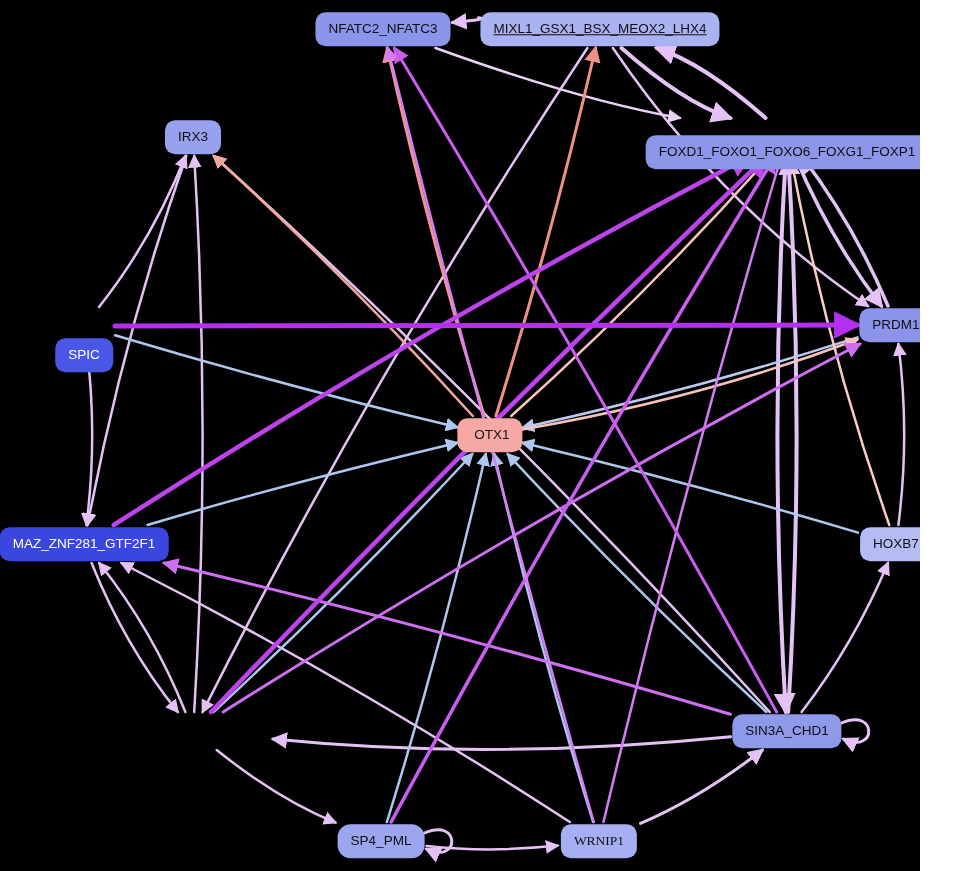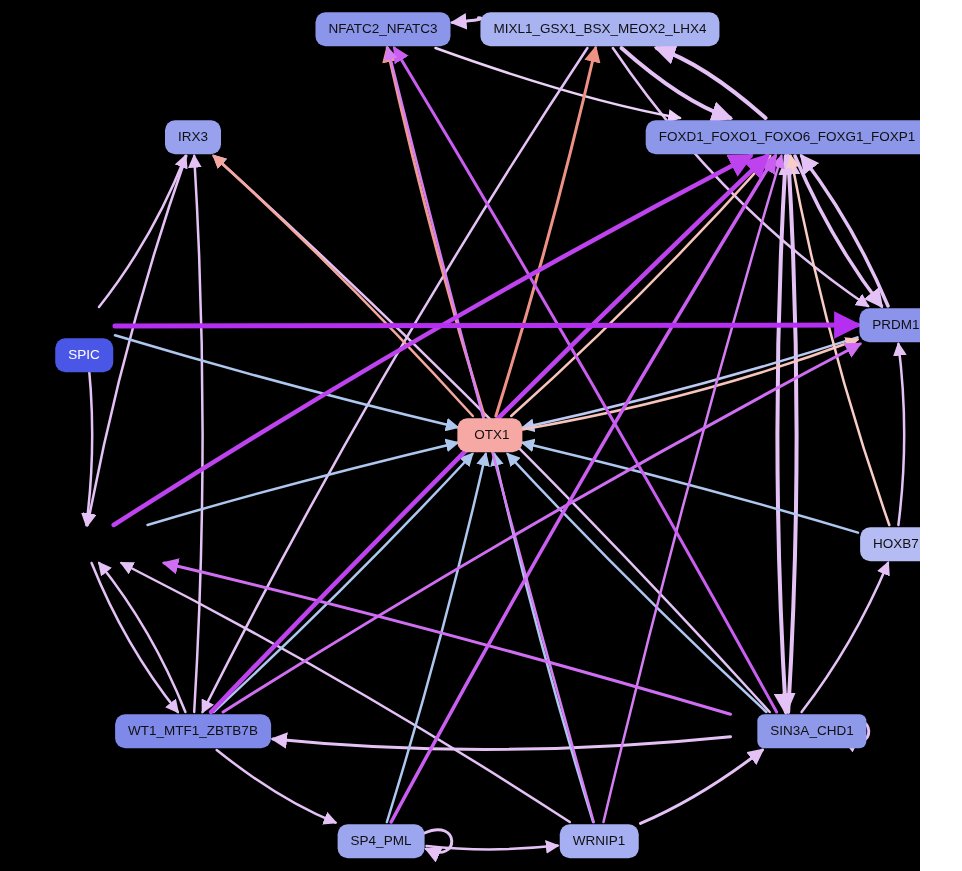--- a/index.html
+++ b/index.html
@@ -114,24 +114,24 @@
       <path fill="none" stroke="#cf6ef2" stroke-width="3" stroke-linecap="round" marker-end="url(#arrow-10)" d="M 730.5 714.3 Q 438.1 627.8 164.2 563.0"></path>
       <path fill="none" stroke="#cf6ef2" stroke-width="3" stroke-linecap="round" marker-end="url(#arrow-10)" d="M 223.1 712.0 Q 536.5 514.1 859.9 344.0"></path>
       <path fill="none" stroke="#c95ef0" stroke-width="3.5" stroke-linecap="round" marker-end="url(#arrow-11)" d="M 391.2 822.0 Q 573.6 483.0 775.3 156.0"></path>
       <path fill="none" stroke="#c95ef0" stroke-width="3" stroke-linecap="round" marker-end="url(#arrow-11)" d="M 776.6 712.0 Q 591.9 376.0 394.4 48.0"></path>
       <path fill="none" stroke="#d47df4" stroke-width="2.5" stroke-linecap="round" marker-end="url(#arrow-9)" d="M 593.7 822.0 Q 485.2 436.5 387.8 48.0"></path>
       <path fill="none" stroke="#be43ef" stroke-width="4.5" stroke-linecap="round" marker-end="url(#arrow-12)" d="M 113.7 525.0 Q 426.5 324.9 750.5 156.0"></path>
       <path fill="none" stroke="#be43ef" stroke-width="4.5" stroke-linecap="round" marker-end="url(#arrow-12)" d="M 211.1 712.0 Q 482.9 426.9 767.1 156.0"></path>
       <path fill="none" stroke="#b52ff0" stroke-width="5" stroke-linecap="round" marker-end="url(#arrow-13)" d="M 115.0 326.0 Q 490.0 325.5 857.5 325.0"></path>
     </svg>
 <div class="node" style="left: 383px; top: 29px; background: rgb(139, 149, 234); color: rgb(16, 16, 16);">NFATC2_NFATC3</div>
-    <div class="node" style="left: 600px; top: 29px; background: rgb(170, 179, 241); color: rgb(16, 16, 16);">MIXL1_GSX1_BSX_MEOX2_LHX4</div>
+    <div class="node" style="left: 600px; top: 29px; background: rgb(170, 179, 241); color: rgb(16, 16, 16); text-decoration: underline;">MIXL1_GSX1_BSX_MEOX2_LHX4</div>
     <div class="node" style="left: 193px; top: 137px; background: rgb(151, 161, 238); color: rgb(16, 16, 16);">IRX3</div>
-    <div class="node" style="left: 787px; top: 137px; background: rgb(141, 151, 234); color: rgb(16, 16, 16); text-align: center;">FOXD1_FOXO1_FOXO6_FOXG1_FOXP1</div>
+    <div class="node" style="left: 787px; top: 152px; background: rgb(141, 151, 234); color: rgb(16, 16, 16); text-align: center;">FOXD1_FOXO1_FOXO6_FOXG1_FOXP1</div>
     <div class="node" style="left: 84px; top: 326px; background: rgb(74, 87, 230); color: rgb(255, 255, 255); margin-top: 29px;">SPIC</div>
     <div class="node" style="left: 896px; top: 325px; background: rgb(139, 148, 234); color: rgb(16, 16, 16); text-align: center;">PRDM1</div>
     <div class="node" style="left: 490px; top: 435px; background: rgb(246, 169, 164); color: rgb(16, 16, 16); padding-left: 17px;">OTX1</div>
+    <div class="node" style="left: 84px; top: 544px; background: rgb(57, 71, 222); color: rgb(255, 255, 255);">MAZ_ZNF281_GTF2F1</div>
     <div class="node" style="left: 896px; top: 544px; background: rgb(180, 188, 243); color: rgb(16, 16, 16);">HOXB7</div>
-    <div class="node" style="left: 193px; top: 731px; background: rgb(126, 137, 233); color: rgb(16, 16, 16);">WT1_MTF1_ZBTB7B</div>
-    <div class="node" style="left: 812px; top: 731px; background: rgb(143, 153, 234); color: rgb(16, 16, 16); border-radius: 7px;">SIN3A_CHD1</div>
-    <div class="node" style="left: 381px; top: 841px; background: rgb(156, 166, 239); color: rgb(16, 16, 16);">SP4_PML</div>
-    <div class="node" style="left: 599px; top: 841px; background: rgb(166, 175, 241); color: rgb(16, 16, 16);">WRNIP1</div>
+    <div class="node" style="left: 787px; top: 731px; background: rgb(143, 153, 234); color: rgb(16, 16, 16);">SIN3A_CHD1</div>
+    <div class="node" style="left: 381px; top: 841px; background: rgb(156, 166, 239); color: rgb(16, 16, 16); border-radius: 13px;">SP4_PML</div>
+    <div class="node" style="left: 599px; top: 841px; background: rgb(166, 175, 241); color: rgb(16, 16, 16); font-family: Liberation Serif, serif;">WRNIP1</div>
   </div>
 
 </body></html>

